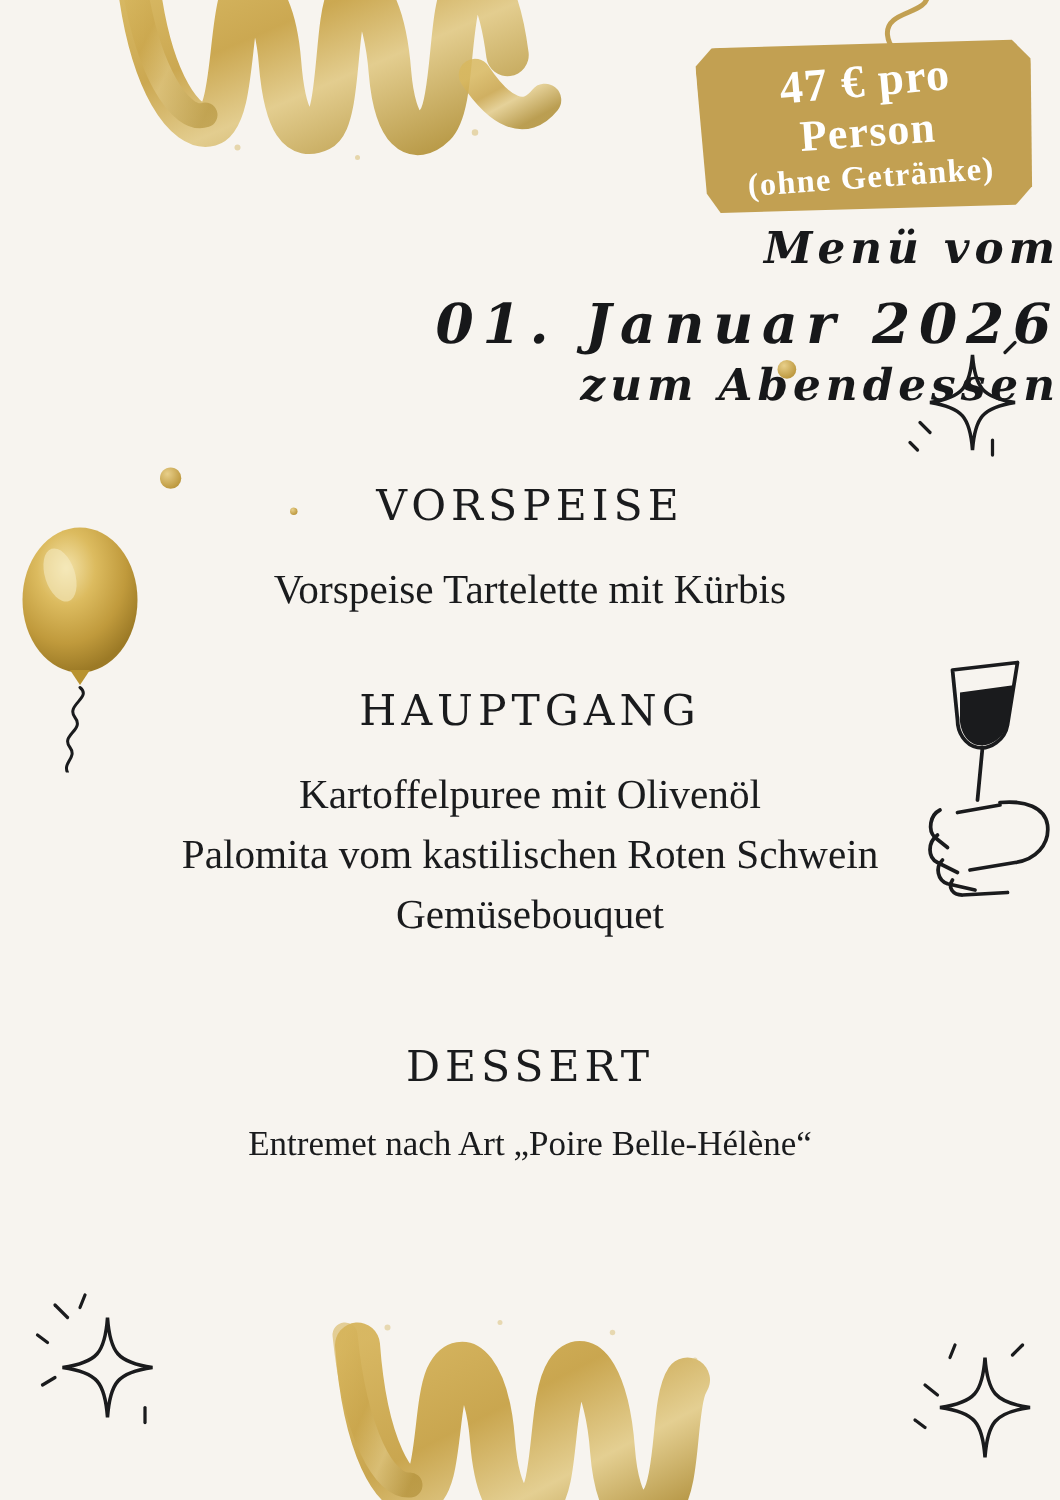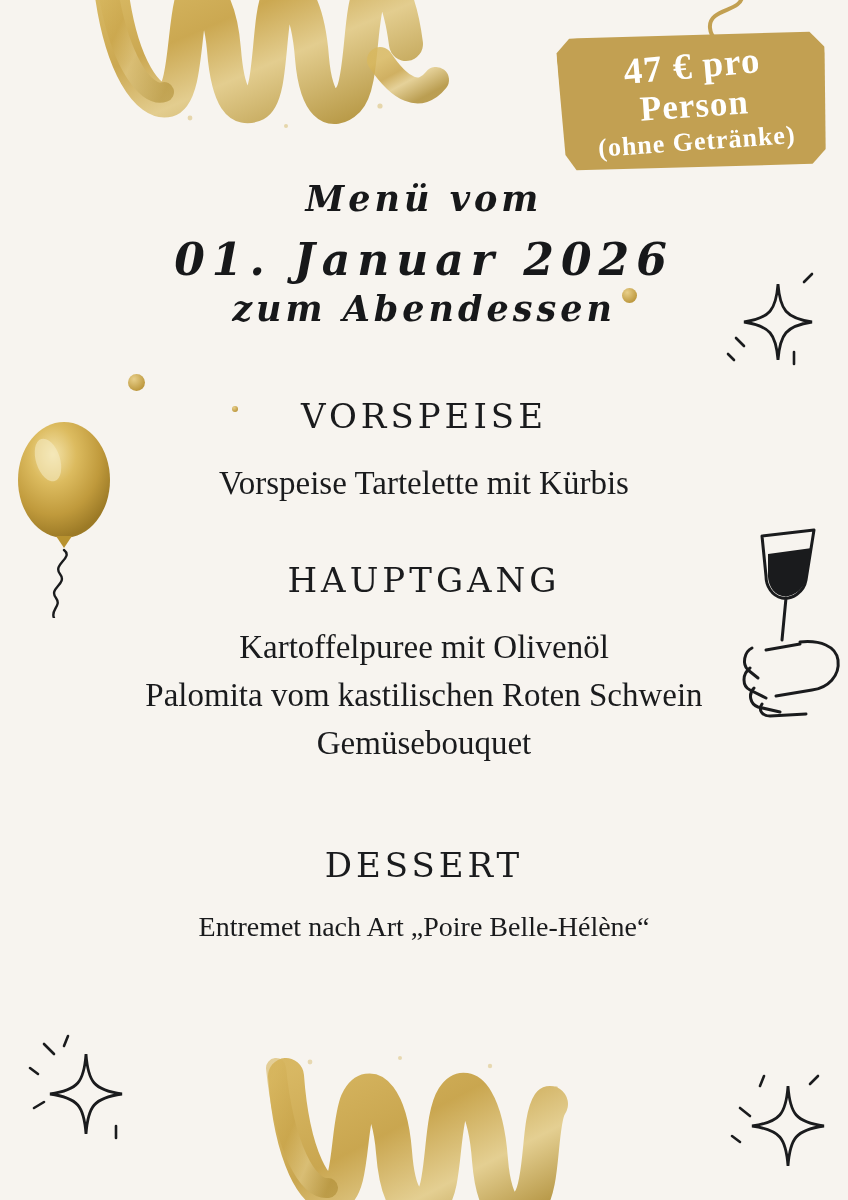--- a/index.html
+++ b/index.html
@@ -77,21 +77,21 @@
     height: 60px;
     pointer-events: none;
   }
 
   
   .title-block {
     position: absolute;
     top: 178px;
     left: 0;
     width: 848px;
-    text-align: center;
+    text-align: right;
     color: #17181a;
     font-family: "DejaVu Serif", serif;
     font-style: italic;
     font-weight: bold;
     letter-spacing: 4px;
     line-height: 1.22;
   }
   .title-line-1 { font-size: 35px; }
   .title-line-2 { font-size: 44px; letter-spacing: 7px; margin-top: 12px;}
   .title-line-3 { font-size: 35px; margin-top: 2px;}
@@ -114,21 +114,21 @@
     text-transform: uppercase;
   }
   .course-items {
     font-family: "Liberation Serif", serif;
     font-size: 33px;
     line-height: 1.45;
     margin: 24px 0 0 0;
   }
   .course-items div { white-space: nowrap; }
 
-  .sec-vorspeise { margin-top: 16px; }
+  .sec-vorspeise { margin-top: 5px; }
   .sec-hauptgang { margin-top: 52px; }
   .sec-dessert { margin-top: 78px; }
   .sec-dessert .course-items { margin-top: 22px; font-size: 28px;}
   .sec-hauptgang .course-items div:nth-child(1){ font-size: 33px; }
 
   
   .balloon {
     position: absolute;
     left: 12px;
     top: 418px;

